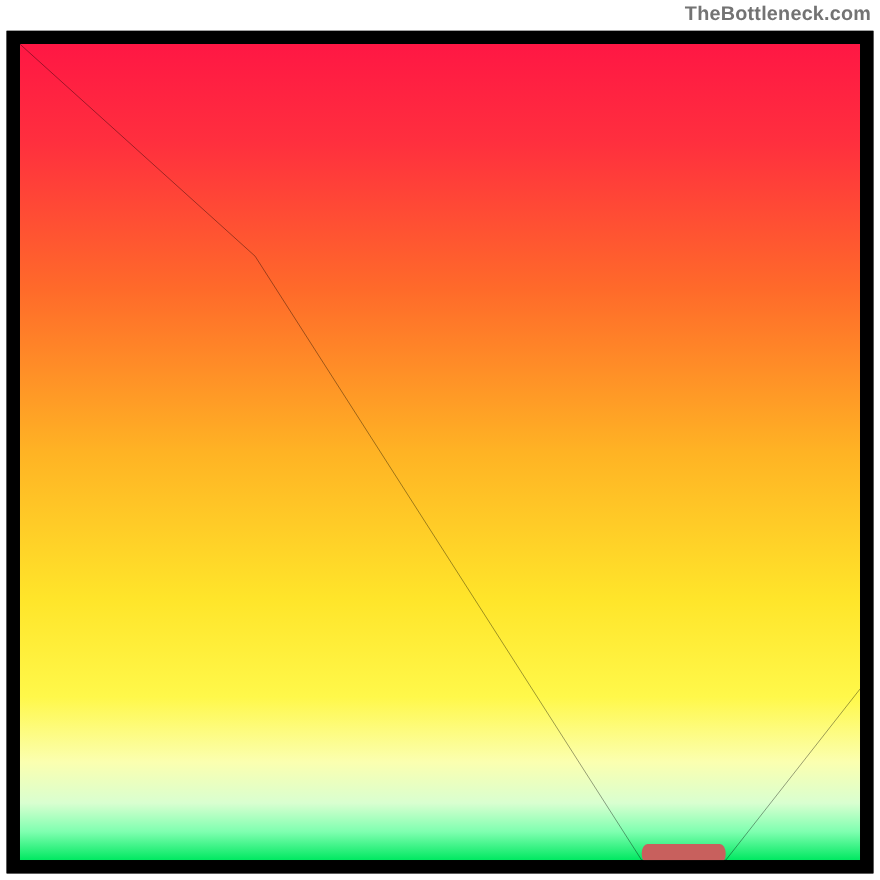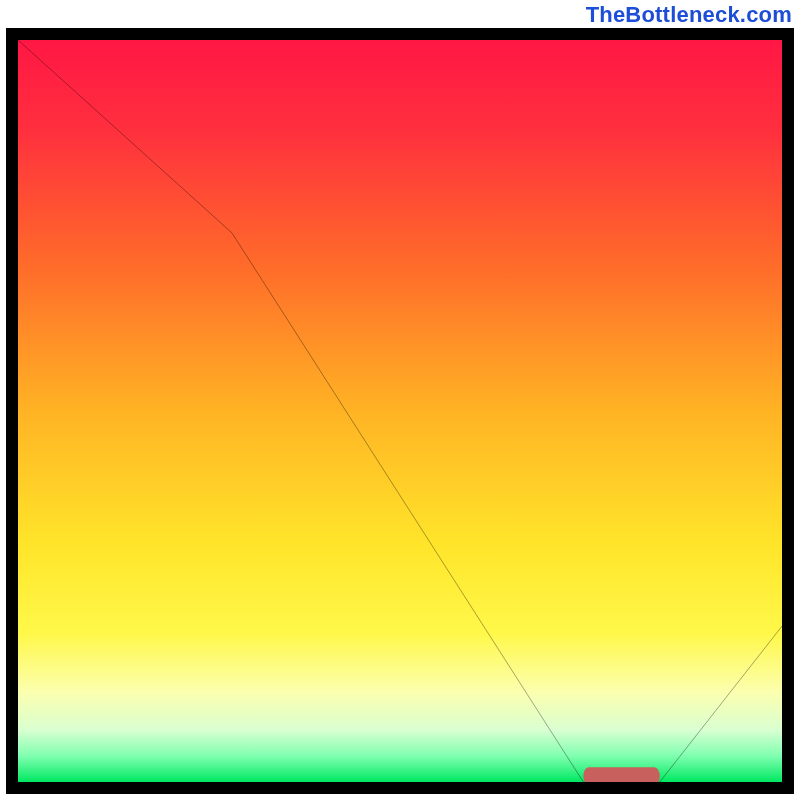--- a/index.html
+++ b/index.html
@@ -13,23 +13,23 @@
   }
   .stage {
     position: relative;
     width: 800px;
     height: 800px;
   }
   .watermark {
     position: absolute;
     top: 2px;
     right: 8px;
-    font-size: 22px;
+    font-size: 18px;
     font-weight: 600;
-    color: #1d4ed8;
+    color: #737373;
     letter-spacing: 0.2px;
     user-select: none;
   }
   
   .frame {
     position: absolute;
     left: 6px;
     top: 28px;
     width: 788px;
     height: 766px;

